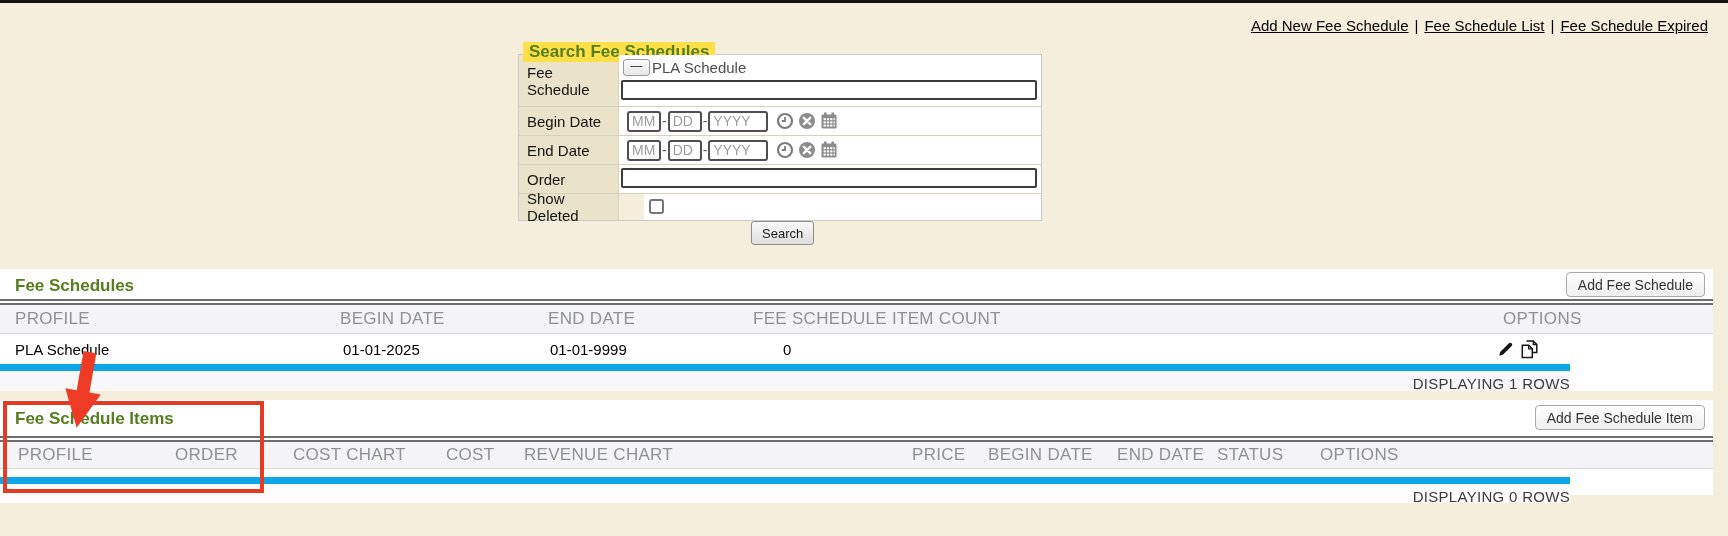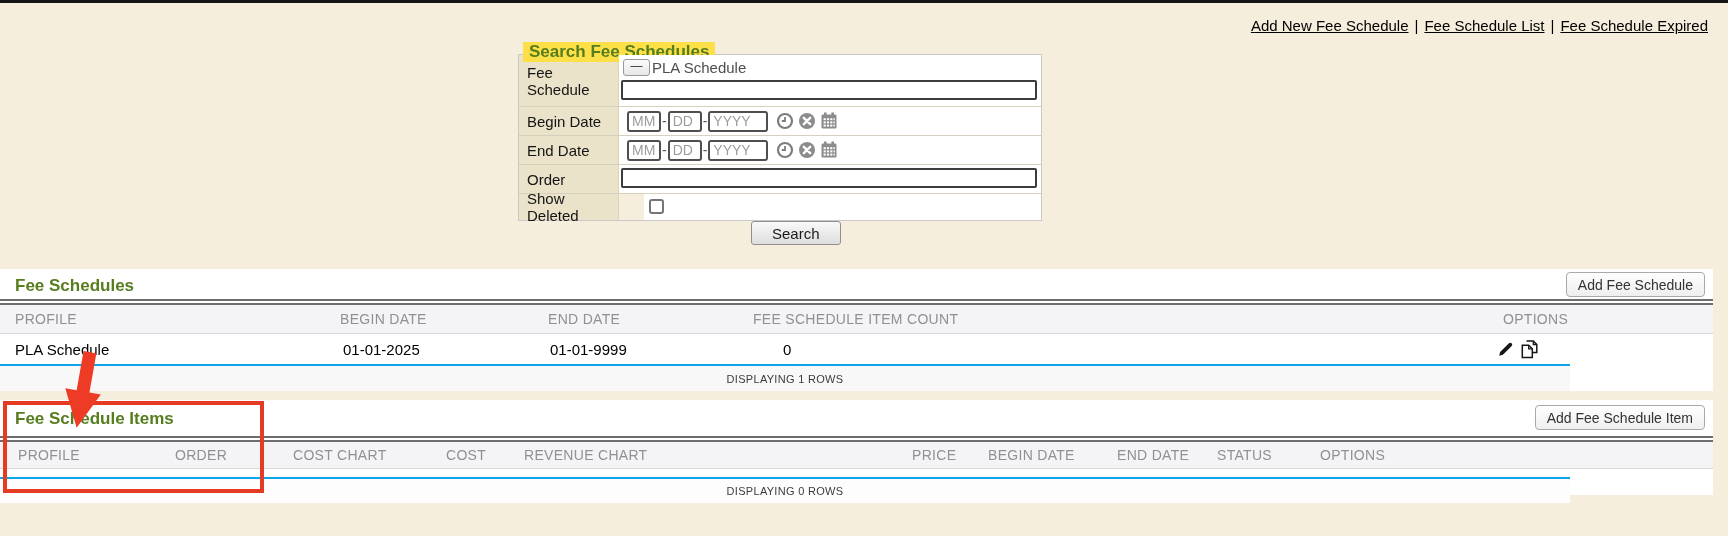--- a/index.html
+++ b/index.html
@@ -55,22 +55,22 @@
   .dt::placeholder { color:#9c9c9c; }
   .dt-mm { width:34px; } .dt-dd { width:34px; } .dt-yy { width:60px; }
   .dash { color:#555; font-size:14px; margin:0 1px; }
   .dicons { display:flex; align-items:center; gap:4px; margin-left:8px; }
   .dicons svg { display:block; cursor:pointer; }
   .checkbox {
     display:inline-block; width:15px; height:15px; margin:5px 0 0 5px;
     border:2px solid #767676; border-radius:3px; background:#fff; cursor:pointer;
   }
   .search-btn {
-    position:absolute; left:751px; top:218px; height:24px; padding:0 20px;
-    font-size:15px; color:#1a1a1a; border:1px solid #8f8f8f; border-radius:3px;
+    position:absolute; left:751px; top:218px; height:24px; padding:0 10px;
+    font-size:13px; color:#1a1a1a; border:1px solid #8f8f8f; border-radius:3px;
     background:linear-gradient(#f9f9f9,#dddddd); cursor:pointer;
     font-family:"Liberation Sans", sans-serif;
   }
   
   .section { position:absolute; left:0; width:1713px; background:#fff; }
   .sec1 { top:266px; height:122px; }
   .sec2 { top:397px; height:95px; }
   .sec-title { position:absolute; left:15px; color:#567d1e; font-weight:bold; font-size:17px; }
   .sec1 .sec-title { top:7px; }
   .sec2 .sec-title { top:9px; }
@@ -83,30 +83,30 @@
   .sec1 .add-btn { top:3px; }
   .sec2 .add-btn { top:5px; }
   .dblrule { position:absolute; left:0; right:0; height:6px;
              border-top:2px solid #6d6d6d; border-bottom:2px solid #6d6d6d; }
   .sec1 .dblrule { top:30px; }
   .sec2 .dblrule { top:36px; }
   .thead { position:absolute; left:0; right:0; background:#f4f4f6; border-bottom:1px solid #d9d9d9; }
   .sec1 .thead { top:36px; height:29px; }
   .sec2 .thead { top:42px; height:27px; }
   .col { position:absolute; top:0; height:100%; display:flex; align-items:center;
-         font-size:14px; color:#8e9092; letter-spacing:0.3px; white-space:nowrap;text-align:right; }
+         font-size:17px; color:#8e9092; letter-spacing:0.3px; white-space:nowrap;text-align:right; }
   .trow { position:absolute; left:0; right:0; top:65px; height:30px; background:#fff; }
   .cell { position:absolute; top:0; height:100%; display:flex; align-items:center;
           font-size:15px; color:#000; white-space:nowrap; }
   .opt-icons { position:absolute; left:1497px; top:0; height:100%;
                display:flex; align-items:center; gap:4px; }
   .opt-icons svg { display:block; cursor:pointer; }
-  .display-row { position:absolute; left:0; width:1570px; text-align:center;
-                 font-size:11px; color:#3c3c3c; letter-spacing:0.3px;
-                 border-top:2px solid #0ea5e9; }
+  .display-row { position:absolute; left:0; width:1570px; text-align:right;
+                 font-size:15px; color:#3c3c3c; letter-spacing:0.3px;
+                 border-top:7px solid #0ea5e9; }
   .sec1 .display-row { top:95px; height:27px; line-height:26px; background:#f8f8f8; }
   .sec2 .display-row { top:77px; height:26px; line-height:25px; background:#fdfdfd; }
   
   .red-box { position:absolute; left:3px; top:398px; width:261px; height:92px;
              border:4px solid #e43b22; z-index:6; pointer-events:none; }
   .red-arrow { position:absolute; left:70px; top:349px; z-index:7; pointer-events:none;
                transform:rotate(10deg); transform-origin:50% 0; }
 </style>
 </head>
 <body>

